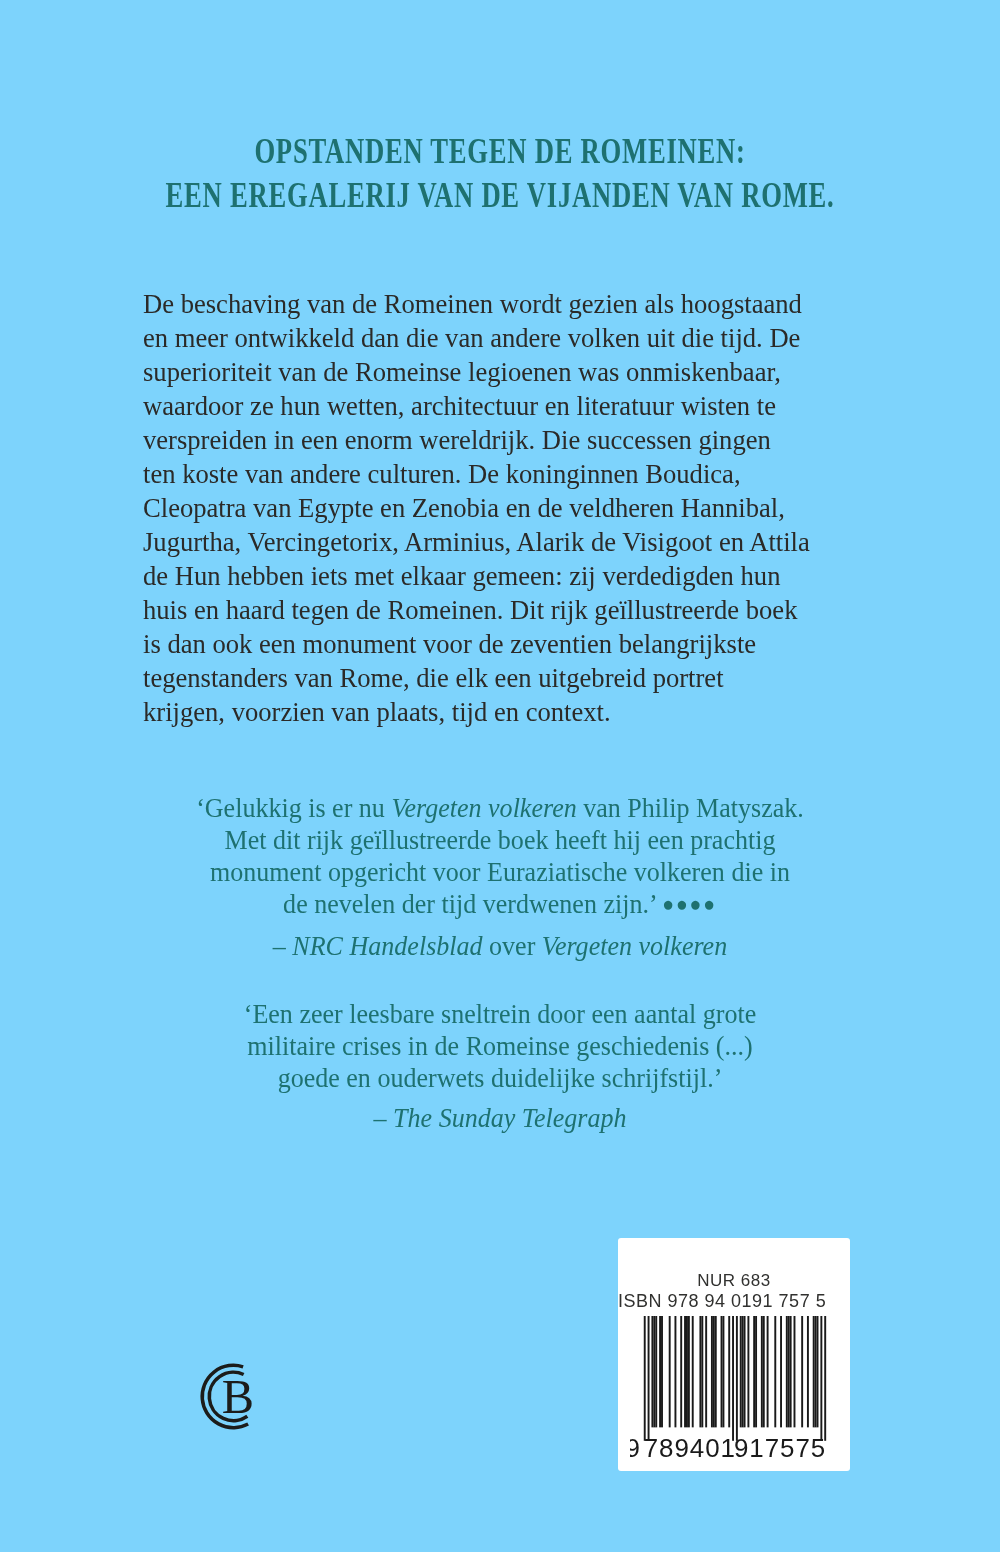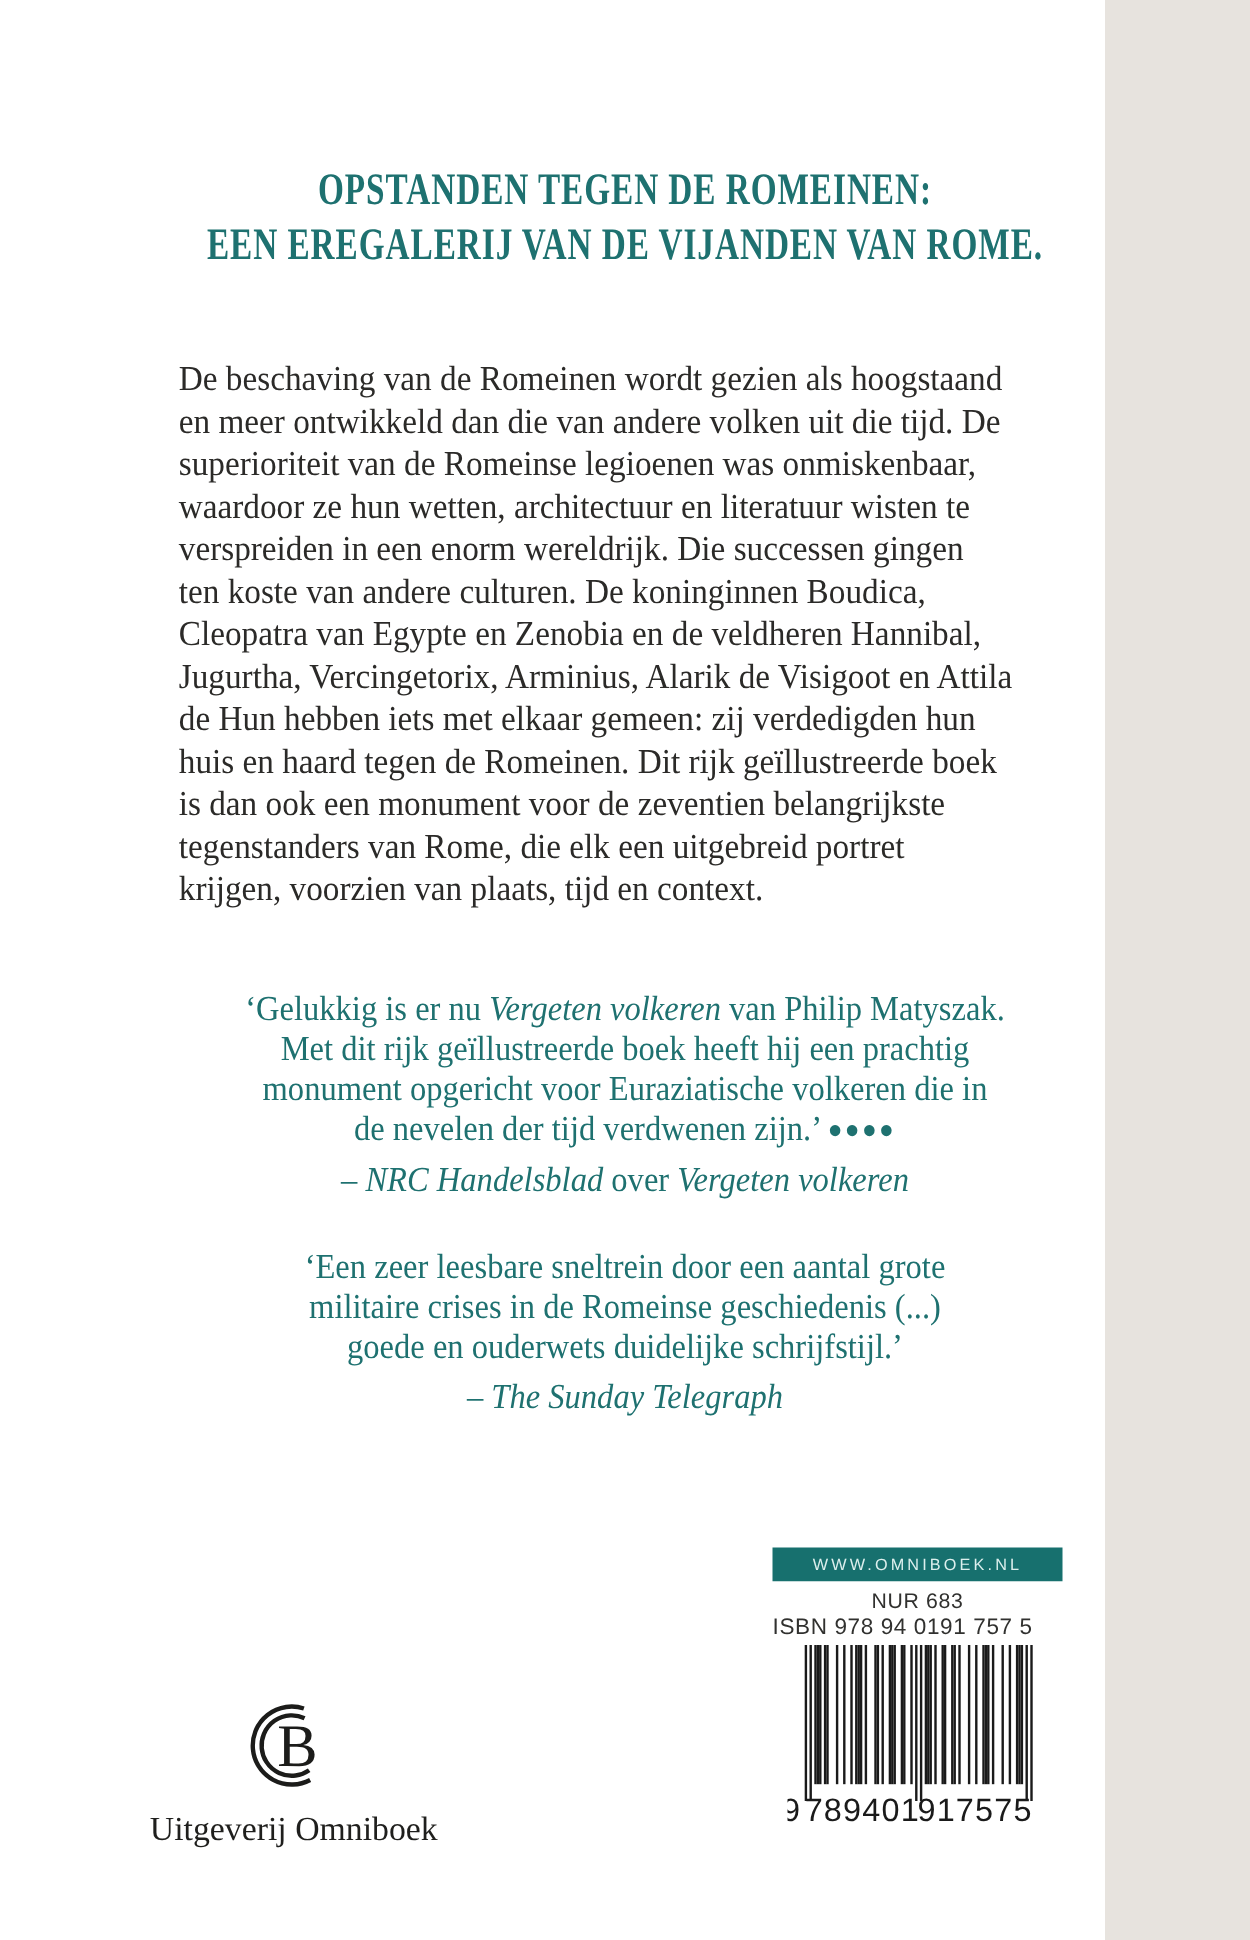--- a/index.html
+++ b/index.html
@@ -1,16 +1,16 @@
 <!DOCTYPE html>
 <html><head>
 <meta charset="utf-8">
 <style>
   html,body{margin:0;padding:0;background:#e7e3de;}
-  .page{position:relative;width:884px;height:1552px;background:#ffffff;
+  .page{position:relative;width:1000px;height:1552px;background:#7dd3fc;
         font-family:"Liberation Serif",serif;overflow:hidden;}
 
   
   .hdr{position:absolute;left:0;width:1000px;text-align:center;
        color:#1e7170;font-weight:bold;font-size:36px;letter-spacing:1px;
        transform:scaleX(0.74);transform-origin:50% 0;white-space:nowrap;}
   .hdr1{top:130px;}
   .hdr2{top:174px;}
 
   
@@ -90,24 +90,22 @@
     <div class="qattr"><span>– </span><i>The Sunday Telegraph</i></div>
   </div>
 
   <div class="logo-wrap">
     <svg viewBox="0 0 100 112" width="78" height="88" aria-hidden="true">
       <path d="M 60.4 16 A 40 40 0 1 0 66.8 89.3" fill="none" stroke="#1c1c1a" stroke-width="4.5"></path>
       <path d="M 61.1 25.9 A 31 31 0 1 0 65.8 79.4" fill="none" stroke="#1c1c1a" stroke-width="4.5"></path>
       <text x="33" y="75" font-size="62" font-family="Liberation Serif, serif" fill="#1c1c1a">B</text>
     </svg>
   </div>
-  <div class="publisher-name">Uitgeverij Omniboek</div>
 
   <div class="barcode-card">
-    <div class="site-banner">WWW.OMNIBOEK.NL</div>
     <div class="nur">NUR 683</div>
     <div class="isbn">ISBN 978 94 0191 757 5</div>
     <svg class="ean-svg" viewBox="0 0 216 150" width="208" height="144">
         <rect x="14" y="0" width="2" height="130" fill="#1a1a1a"></rect>
         <rect x="18" y="0" width="2" height="130" fill="#1a1a1a"></rect>
         <rect x="22" y="0" width="2" height="116" fill="#1a1a1a"></rect>
         <rect x="24" y="0" width="2" height="116" fill="#1a1a1a"></rect>
         <rect x="26" y="0" width="2" height="116" fill="#1a1a1a"></rect>
         <rect x="30" y="0" width="2" height="116" fill="#1a1a1a"></rect>
         <rect x="32" y="0" width="2" height="116" fill="#1a1a1a"></rect>

